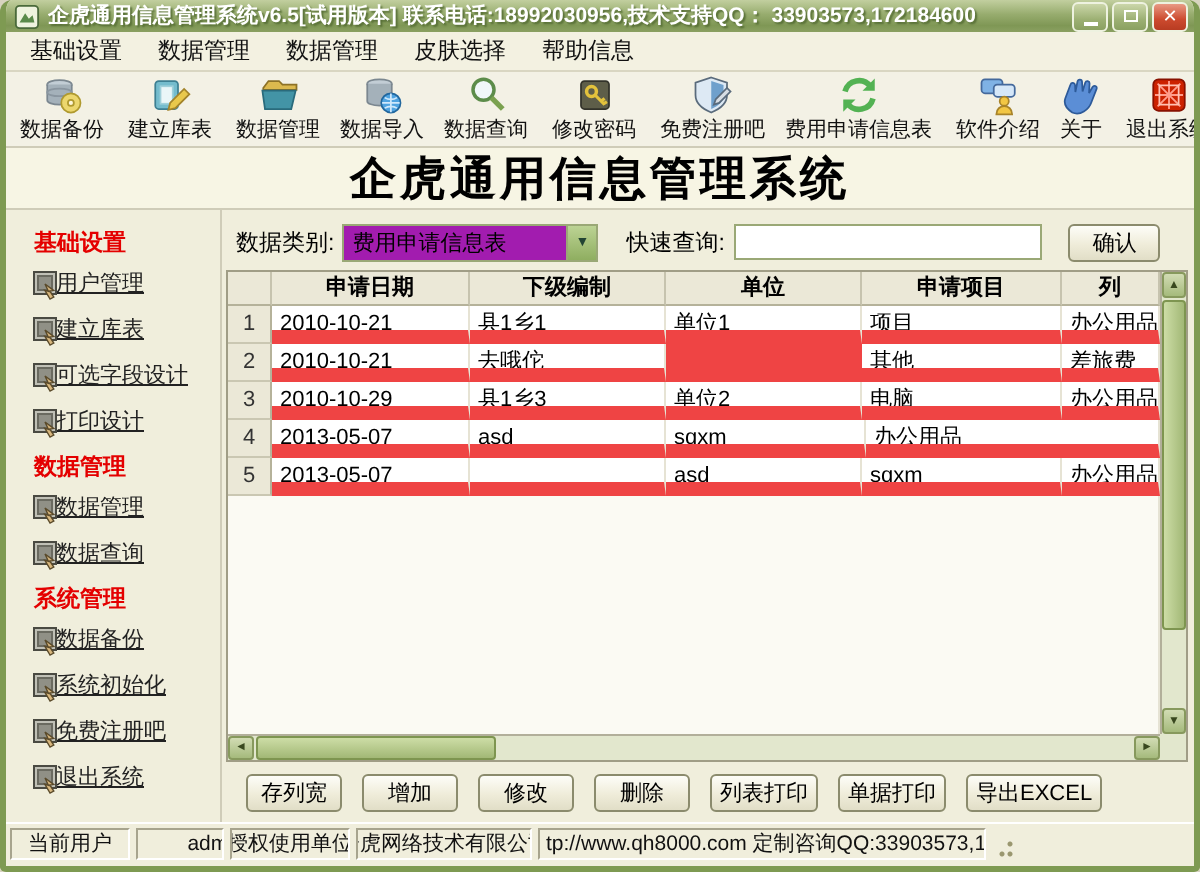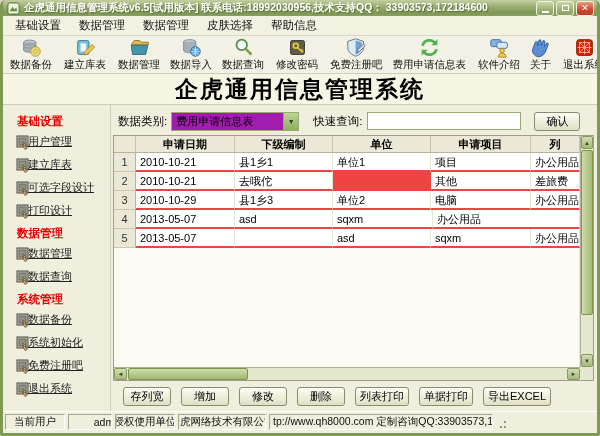--- a/index.html
+++ b/index.html
@@ -91,21 +91,21 @@
   }
   .confirm{margin-left:13px;width:46px;}
   
   .grid{flex:1;border:1px solid #a09d86;background:#ef4444;display:flex;flex-direction:column;overflow:hidden;}
   .grid-body{flex:1;display:flex;overflow:hidden;}
   .grid-table{flex:1;overflow:hidden;display:flex;flex-direction:column;}
   .trow{display:flex;height:19px;flex-shrink:0;}
   .trow.thead{height:17px;}
   .tcell{
     font-size:11px;line-height:19px;padding-left:4px;white-space:nowrap;overflow:hidden;
-    border-right:1px solid #e6e3d4;border-bottom:2px solid #ef4444;background:#fff;color:#000;
+    border-right:1px solid #e6e3d4;border-bottom:7px solid #ef4444;background:#fff;color:#000;
   }
   .thead .tcell{
     background:#ebe8d7;border-right:1px solid #c6c3ae;border-bottom:1px solid #b5b29a;
     text-align:center;padding-left:0;line-height:17px;font-weight:bold;
   }
   .tcell.rownum{
     background:#ebe8d7;text-align:center;padding-left:0;
     border-right:1px solid #b5b29a;border-bottom:1px solid #cac7b2;color:#333;
   }
   .grid-filler{flex:1;background:#fbfaf3;border-right:1px solid #e6e3d4;}

